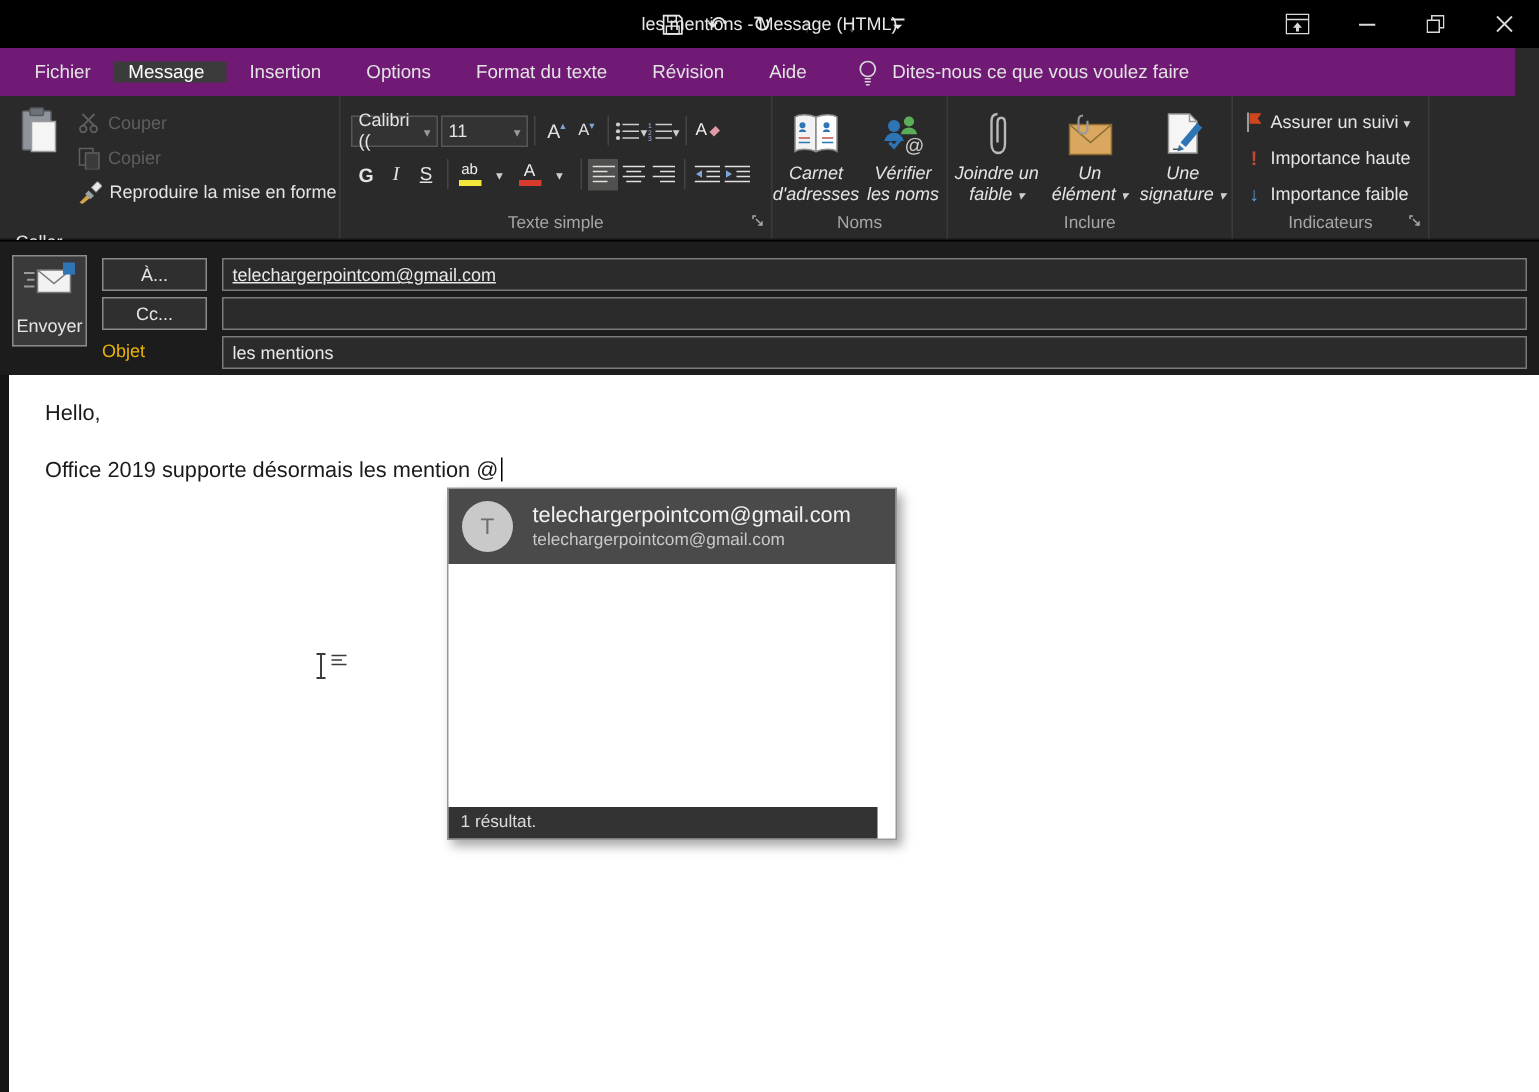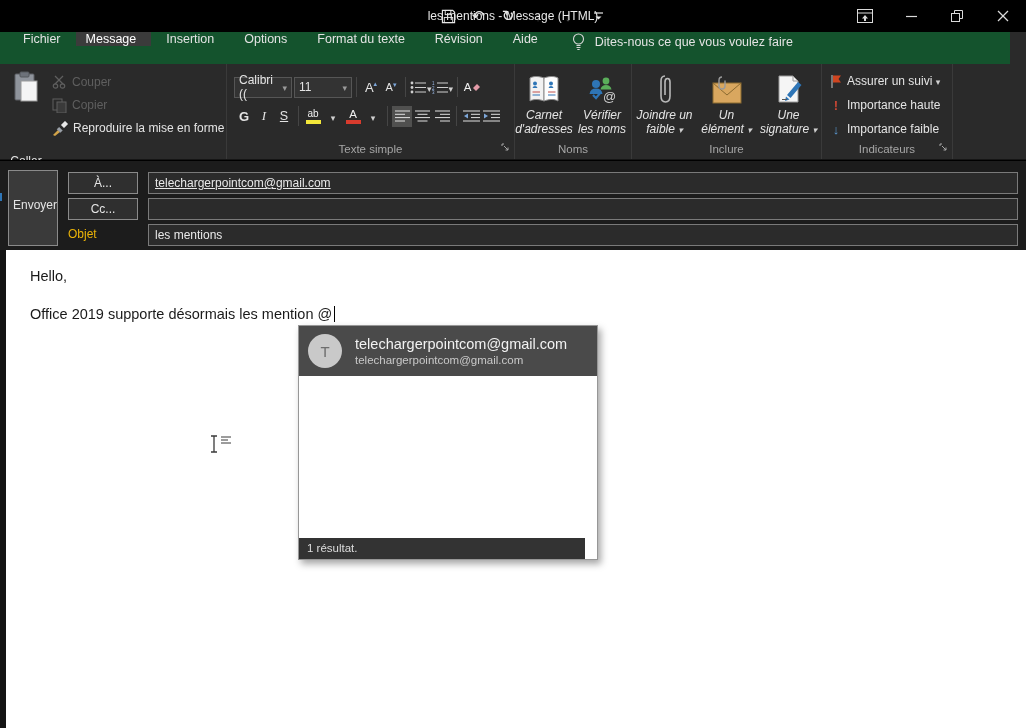--- a/index.html
+++ b/index.html
@@ -14,21 +14,21 @@
   .qat-btn.disabled { color:#5a5a5a; }
   .i-undo::after { content:"\21B6"; }
   .i-redo::after { content:"\21BB"; }
   .i-up::after { content:"\2191"; font-size:13px; }
   .i-down::after { content:"\2193"; font-size:13px; }
   .title-text { position:absolute; left:0; right:0; text-align:center; color:#e8e8e8; font-size:12px; pointer-events:none; }
   .win-controls { position:absolute; right:0; top:0; height:32px; display:flex; }
   .wc { width:46px; height:32px; display:flex; align-items:center; justify-content:center; color:#dadada; }
 
   
-  .tabrow { position:absolute; top:32px; left:0; right:16px; height:32px; background:#14532d; display:flex; align-items:flex-start; }
+  .tabrow { position:absolute; top:32px; left:0; right:16px; height:32px; background:#701a75; display:flex; align-items:center; }
   .tab { padding:0 15px; display:flex; align-items:center; color:#e3e3e3; font-size:12.5px; }
   .tab.active { background:#3b3b3b; color:#fff;padding-left:10px; }
   .tab.file { margin-left:8px; }
   .tellme { display:flex; align-items:center; gap:9px; margin-left:18px; color:#e3e3e3; font-size:12.5px; }
 
   
   .ribbon { position:absolute; top:64px; left:0; right:0; height:96px; background:#2a2a2a; border-bottom:1px solid #161616; display:flex; }
   .grp { position:relative; height:100%; border-right:1px solid #3a3a3a; display:flex; flex-direction:column; }
   .grp-label { position:relative; height:18px; text-align:center; color:#a6a6a6; font-size:11.5px; line-height:16px; }
   .launcher { position:absolute; right:4px; top:2px; }
@@ -78,21 +78,21 @@
   
   .grp-tags { width:131px; }
   .grp-tags .grp-content { flex-direction:column; padding:8px 0 0 8px; gap:6px; }
   .excl { color:#c74634; font-weight:bold; font-size:13px; width:12px; text-align:center; }
   .lowarr { color:#5b9bd5; font-weight:bold; font-size:13px; width:12px; text-align:center; }
   .lowarr::after { content:"\2193"; }
   .grp-fill { flex:1; border-right:none; }
 
   
   .msghdr { position:absolute; top:160px; left:0; right:0; height:90px; background:#1c1c1c; border-top:1px solid #000; }
-  .send-btn { position:absolute; left:8px; top:9px; width:50px; height:76px; background:#3a3a3a; border:1px solid #8a8a8a; display:flex; flex-direction:row; align-items:center; justify-content:flex-end; padding-bottom:6px; gap:10px; }
+  .send-btn { position:absolute; left:8px; top:9px; width:50px; height:61px; background:#3a3a3a; border:1px solid #8a8a8a; display:flex; flex-direction:column; align-items:center; justify-content:flex-end; padding-bottom:6px; gap:10px; }
   .send-btn .rlabel { font-size:12px; }
   .fldbtn { position:absolute; left:68px; width:70px; height:22px; background:#2f2f2f; border:1px solid #8a8a8a; color:#e6e6e6; font-size:12px; display:flex; align-items:center; justify-content:center; }
   .fld { position:absolute; left:148px; right:8px; height:22px; background:#2b2b2b; border:1px solid #7a7a7a; color:#e8e8e8; font-size:12px; display:flex; align-items:center; padding:0 6px; }
   .fld .addr { text-decoration:underline; }
   .objet-lbl { position:absolute; left:68px; top:66px; color:#eab308; font-size:12px; }
 
   
   .bodyarea { position:absolute; top:250px; left:0; right:0; bottom:0; background:#fff; }
   .edge { position:absolute; left:0; top:0; bottom:0; width:6px; background:#141414; }
   .bodytext { padding-left:30px; color:#1a1a1a; font-size:14.5px; }

